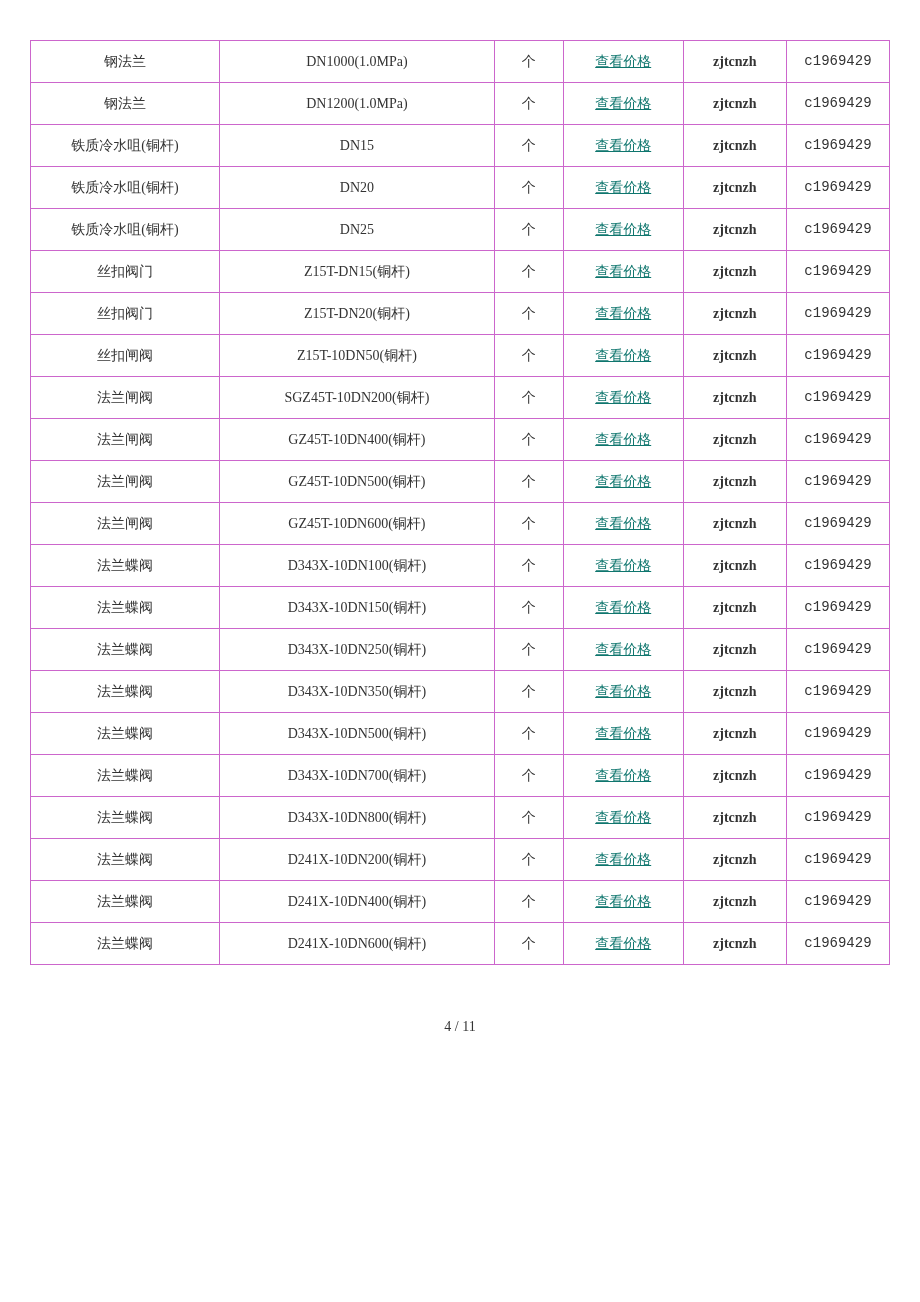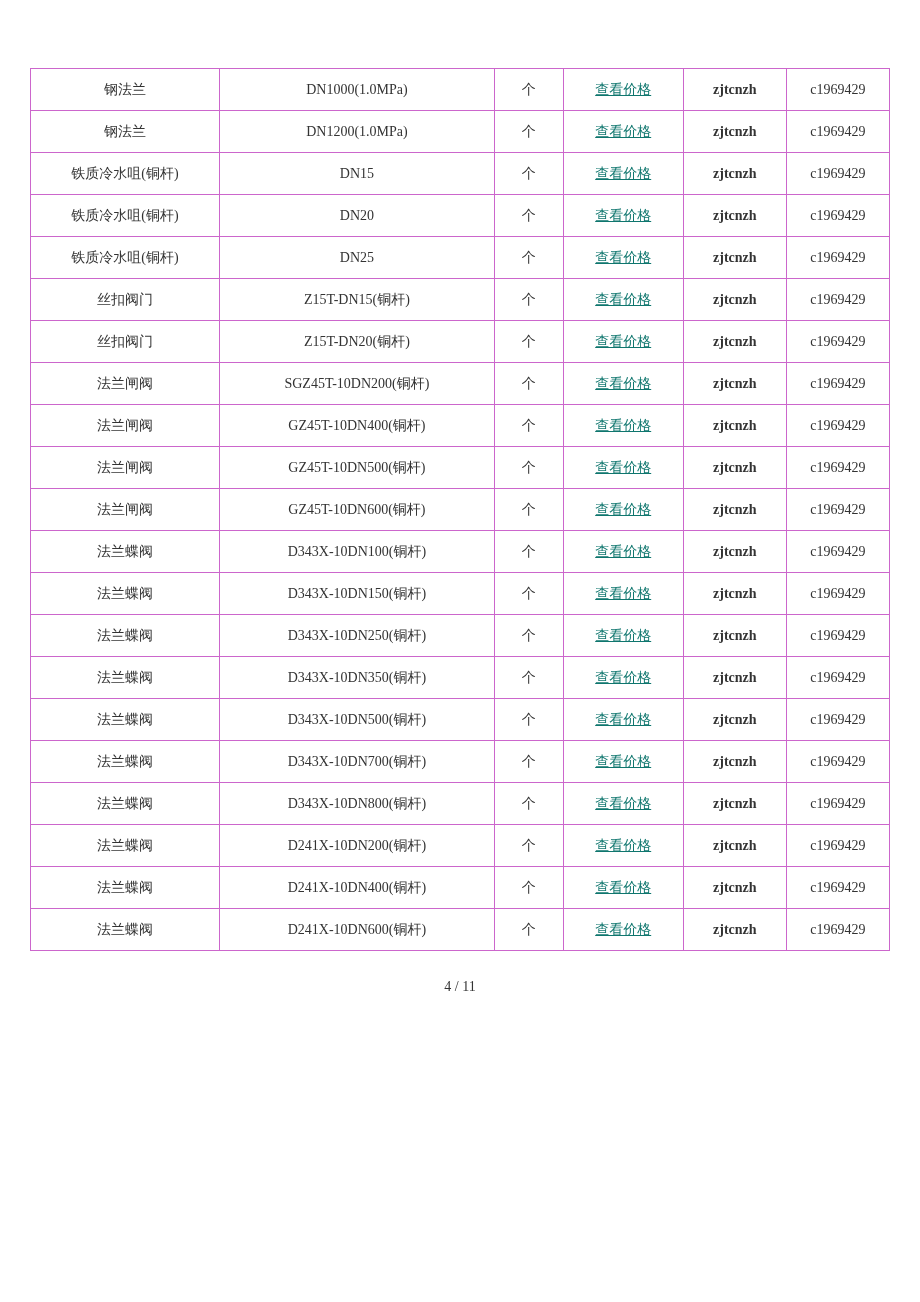--- a/index.html
+++ b/index.html
@@ -18,21 +18,20 @@
       flex-direction: column;
       align-items: center;
       padding: 40px 20px 60px 20px;
     }
     .table-wrapper {
       width: 860px;
     }
     table {
       width: 100%;
       border-collapse: collapse;
-      margin-top: 28px;
     }
     td {
       border: 1px solid #cc66cc;
       padding: 10px 8px;
       text-align: center;
       vertical-align: middle;
       line-height: 1.5;
     }
     td:first-child {
       width: 22%;
@@ -45,28 +44,29 @@
     }
     td:nth-child(4) {
       width: 14%;
     }
     td:nth-child(5) {
       width: 12%;
       font-weight: bold;
     }
     td:nth-child(6) {
       width: 12%;
+      font-family: Liberation Mono, monospace;
     }
     .price-link {
       color: #0f766e;
       text-decoration: underline;
       cursor: pointer;
     }
     .page-footer {
-      margin-top: 28px;
+      margin-top: 54px;
       text-align: left;
       font-size: 14px;
       color: #333;
     }
   </style>
 </head>
 <body>
 
 <div class="table-wrapper">
   <table>
@@ -121,20 +121,28 @@
     </tr>
         <tr>
       <td>丝扣阀门</td>
       <td>Z15T-DN20(铜杆)</td>
       <td>个</td>
       <td><span class="price-link">查看价格</span></td>
       <td>zjtcnzh</td>
       <td>c1969429</td>
     </tr>
         <tr>
+      <td>丝扣闸阀</td>
+      <td>Z15T-10DN50(铜杆)</td>
+      <td>个</td>
+      <td><span class="price-link">查看价格</span></td>
+      <td>zjtcnzh</td>
+      <td>c1969429</td>
+    </tr>
+        <tr>
       <td>法兰闸阀</td>
       <td>SGZ45T-10DN200(铜杆)</td>
       <td>个</td>
       <td><span class="price-link">查看价格</span></td>
       <td>zjtcnzh</td>
       <td>c1969429</td>
     </tr>
         <tr>
       <td>法兰闸阀</td>
       <td>GZ45T-10DN400(铜杆)</td>

